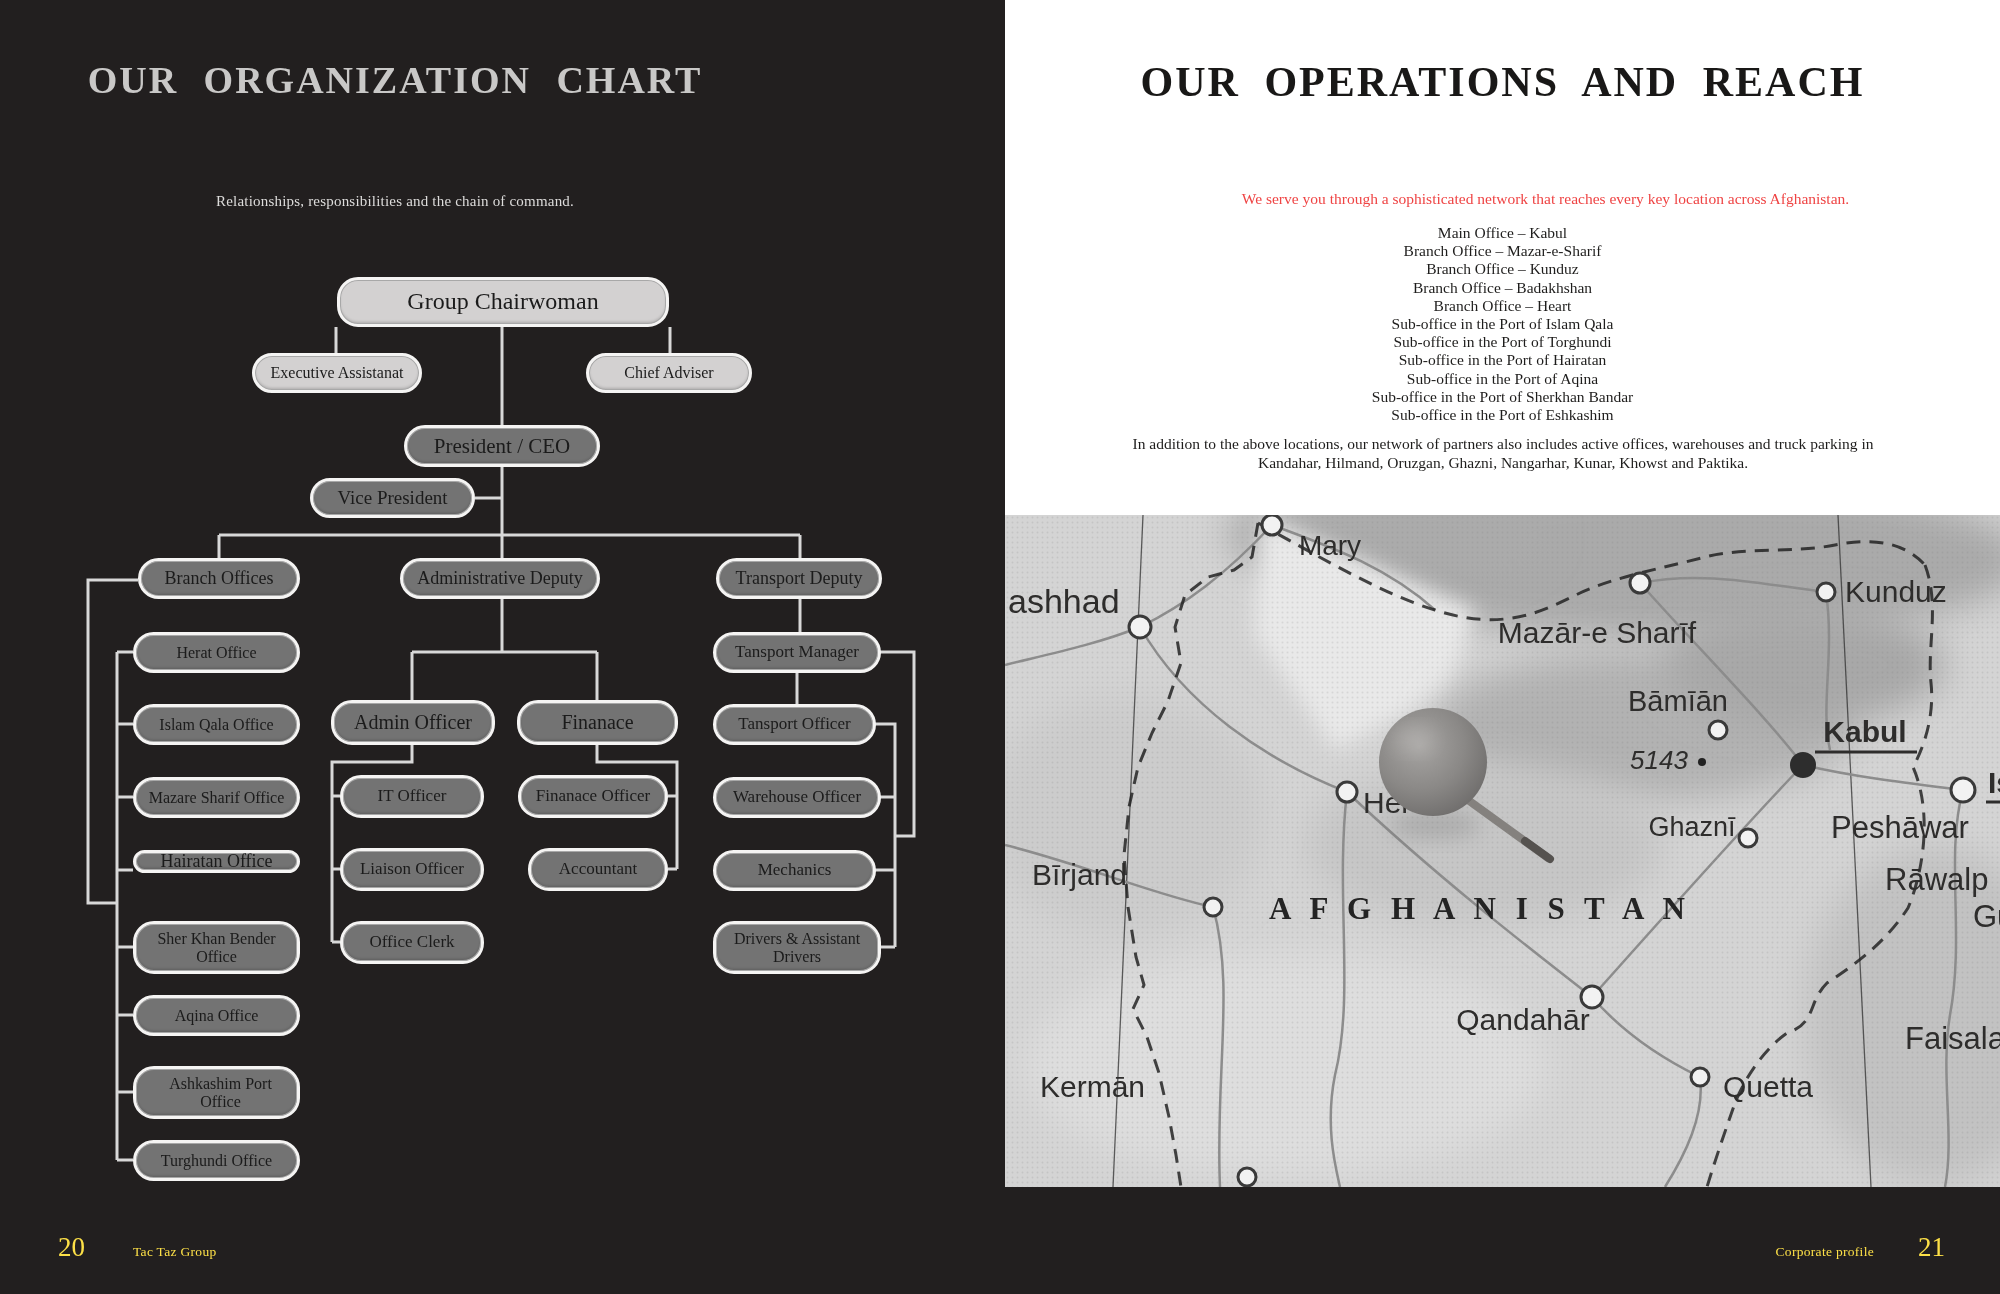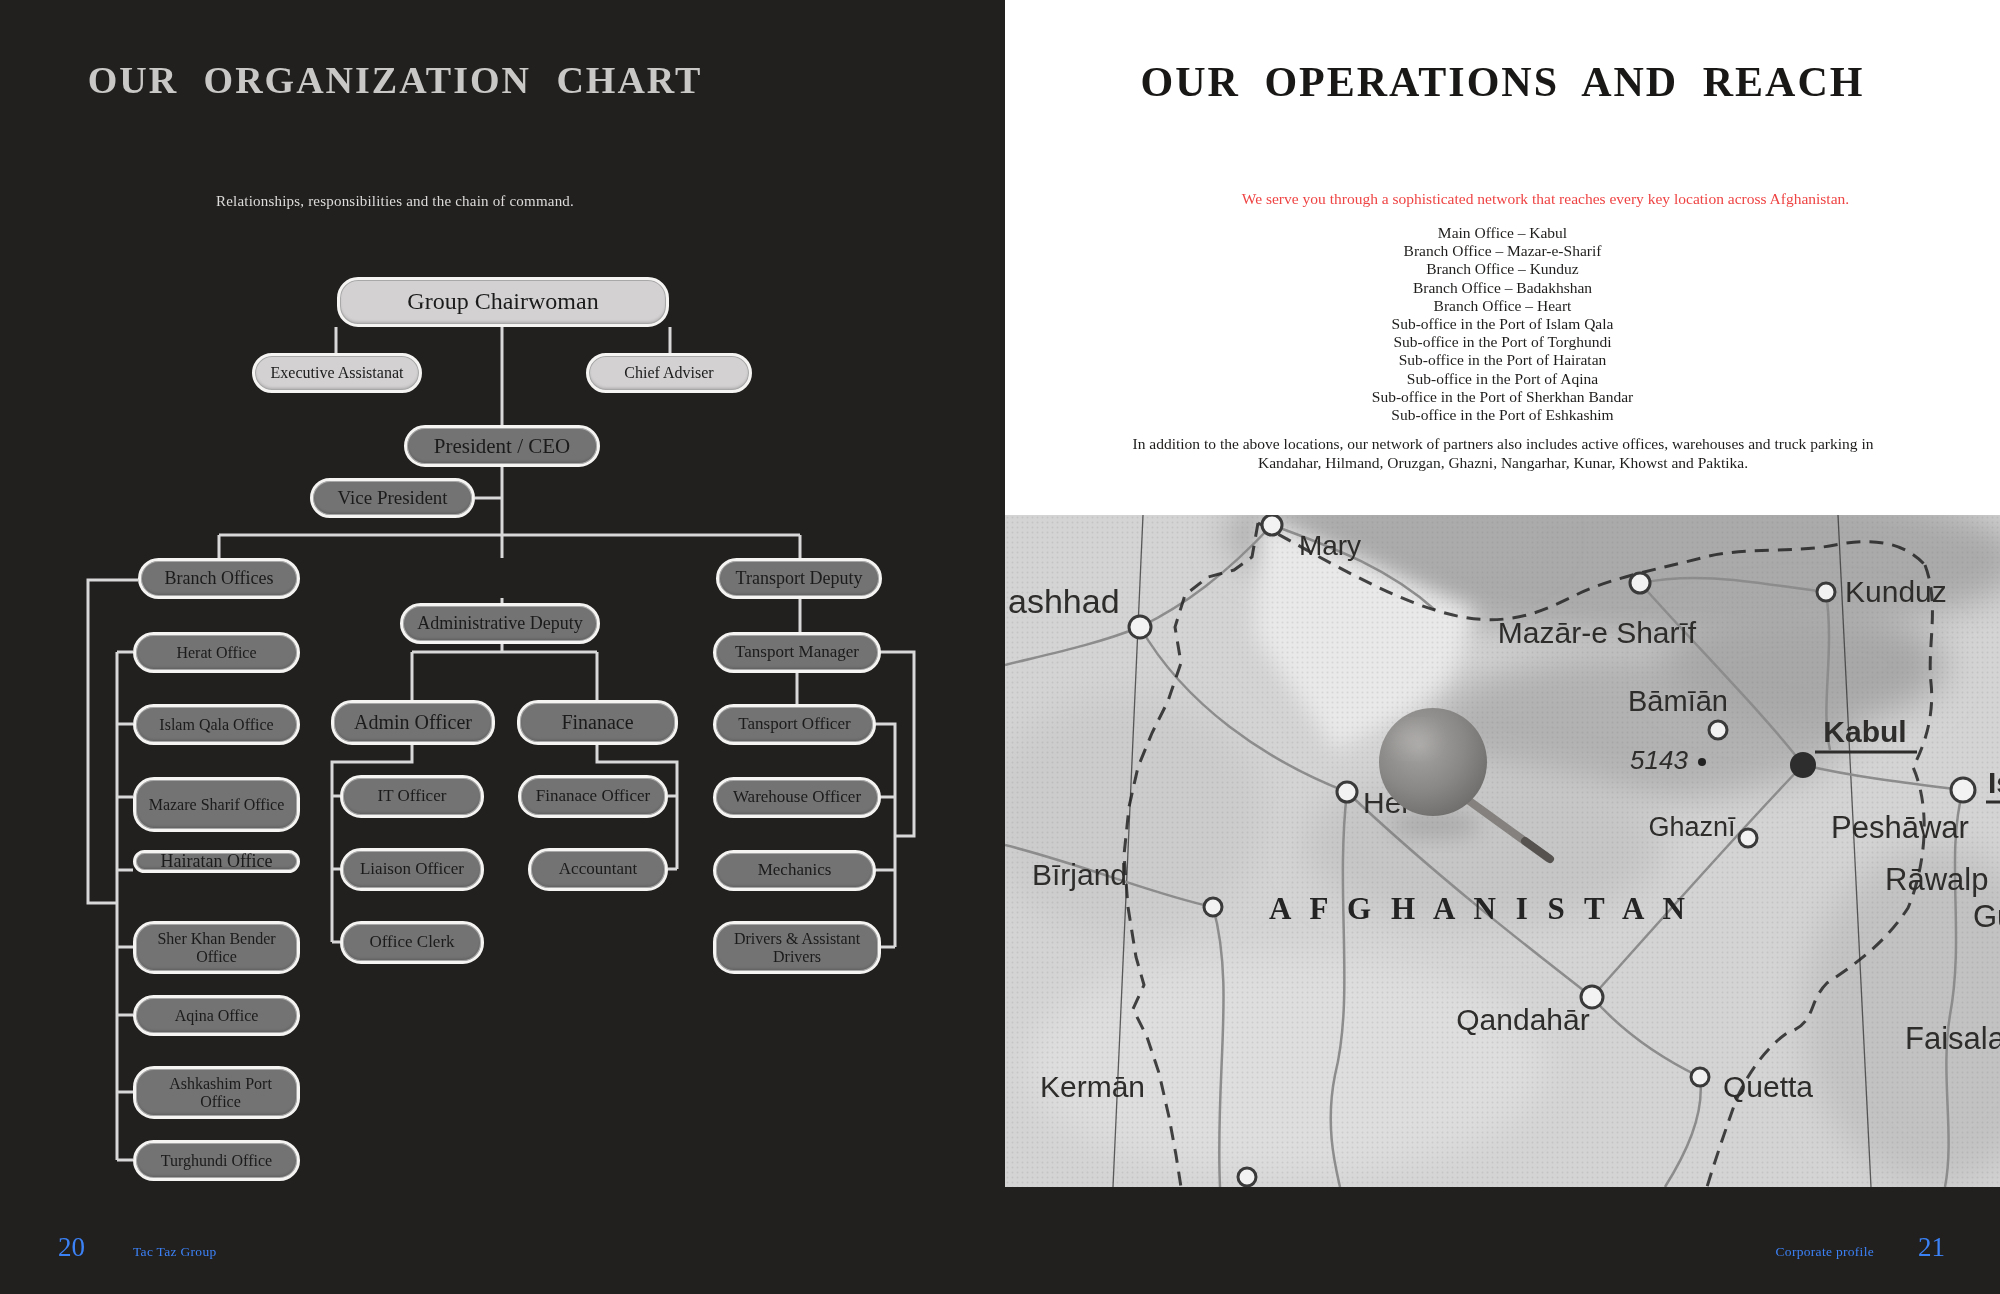--- a/index.html
+++ b/index.html
@@ -21,21 +21,21 @@
   
   .node{position:absolute;display:flex;align-items:center;justify-content:center;
         text-align:center;background:#737373;border-radius:21px;
         border:3px solid #f5f4f3;
         box-shadow:inset 0 0 0 1px #a8a8a8, inset 0 -2px 3px rgba(0,0,0,.18);
         color:#1b1b1b;line-height:1.08;padding:2px 6px;box-sizing:border-box;}
   .node.gray{background:#d3d1d1;}
   .org-lines{position:absolute;left:0;top:0;}
 
   
-  .footer{position:absolute;display:flex;align-items:baseline;color:#3b82f6;}
+  .footer{position:absolute;display:flex;align-items:baseline;color:#fde047;}
   .footer .pageno{font-size:27px;}
   .footer .flabel{font-size:13.5px;letter-spacing:.3px;}
   .footer-left{left:58px;top:1232px;gap:48px;}
   .footer-right{right:55px;top:1232px;gap:44px;}
 
   
   .rp-title{position:absolute;left:0;top:58px;width:995px;text-align:center;
             font-size:42px;font-weight:700;color:#191817;letter-spacing:2px;word-spacing:12px;}
   .rp-intro{position:absolute;left:0;top:190px;width:1081px;text-align:center;
             font-size:15.5px;color:#ef4444;}
@@ -110,34 +110,34 @@
   <div class="node" style="left:404px;top:425px;width:196px;height:42px;font-size:21px;">
       <span>President / CEO</span>
     </div>
   <div class="node" style="left:310px;top:478px;width:165px;height:40px;font-size:19px;">
       <span>Vice President</span>
     </div>
 
   <div class="node" style="left:138px;top:558px;width:162px;height:41px;font-size:18px;">
       <span>Branch Offices</span>
     </div>
-  <div class="node" style="left:400px;top:558px;width:200px;height:41px;font-size:18px;margin-top:45px;">
+  <div class="node" style="left:400px;top:558px;width:200px;height:41px;font-size:18px;">
       <span>Administrative Deputy</span>
     </div>
   <div class="node" style="left:716px;top:558px;width:166px;height:41px;font-size:18px;">
       <span>Transport Deputy</span>
     </div>
 
   <div class="node" style="left:133px;top:632px;width:167px;height:41px;font-size:16px;">
       <span>Herat Office</span>
     </div>
   <div class="node" style="left:133px;top:704px;width:167px;height:41px;font-size:16px;">
       <span>Islam Qala Office</span>
     </div>
-  <div class="node" style="left:133px;top:777px;width:167px;height:55px;font-size:16px;text-align:center;">
+  <div class="node" style="left:133px;top:777px;width:167px;height:41px;font-size:16px;text-align:center;">
       <span>Mazare Sharif Office</span>
     </div>
   <div class="node" style="left:133px;top:850px;width:167px;height:23px;font-size:18px;">
       <span>Hairatan Office</span>
     </div>
   <div class="node" style="left:133px;top:921px;width:167px;height:53px;font-size:16px;">
       <span>Sher Khan Bender Office</span>
     </div>
   <div class="node" style="left:133px;top:995px;width:167px;height:41px;font-size:16px;">
       <span>Aqina Office</span>

